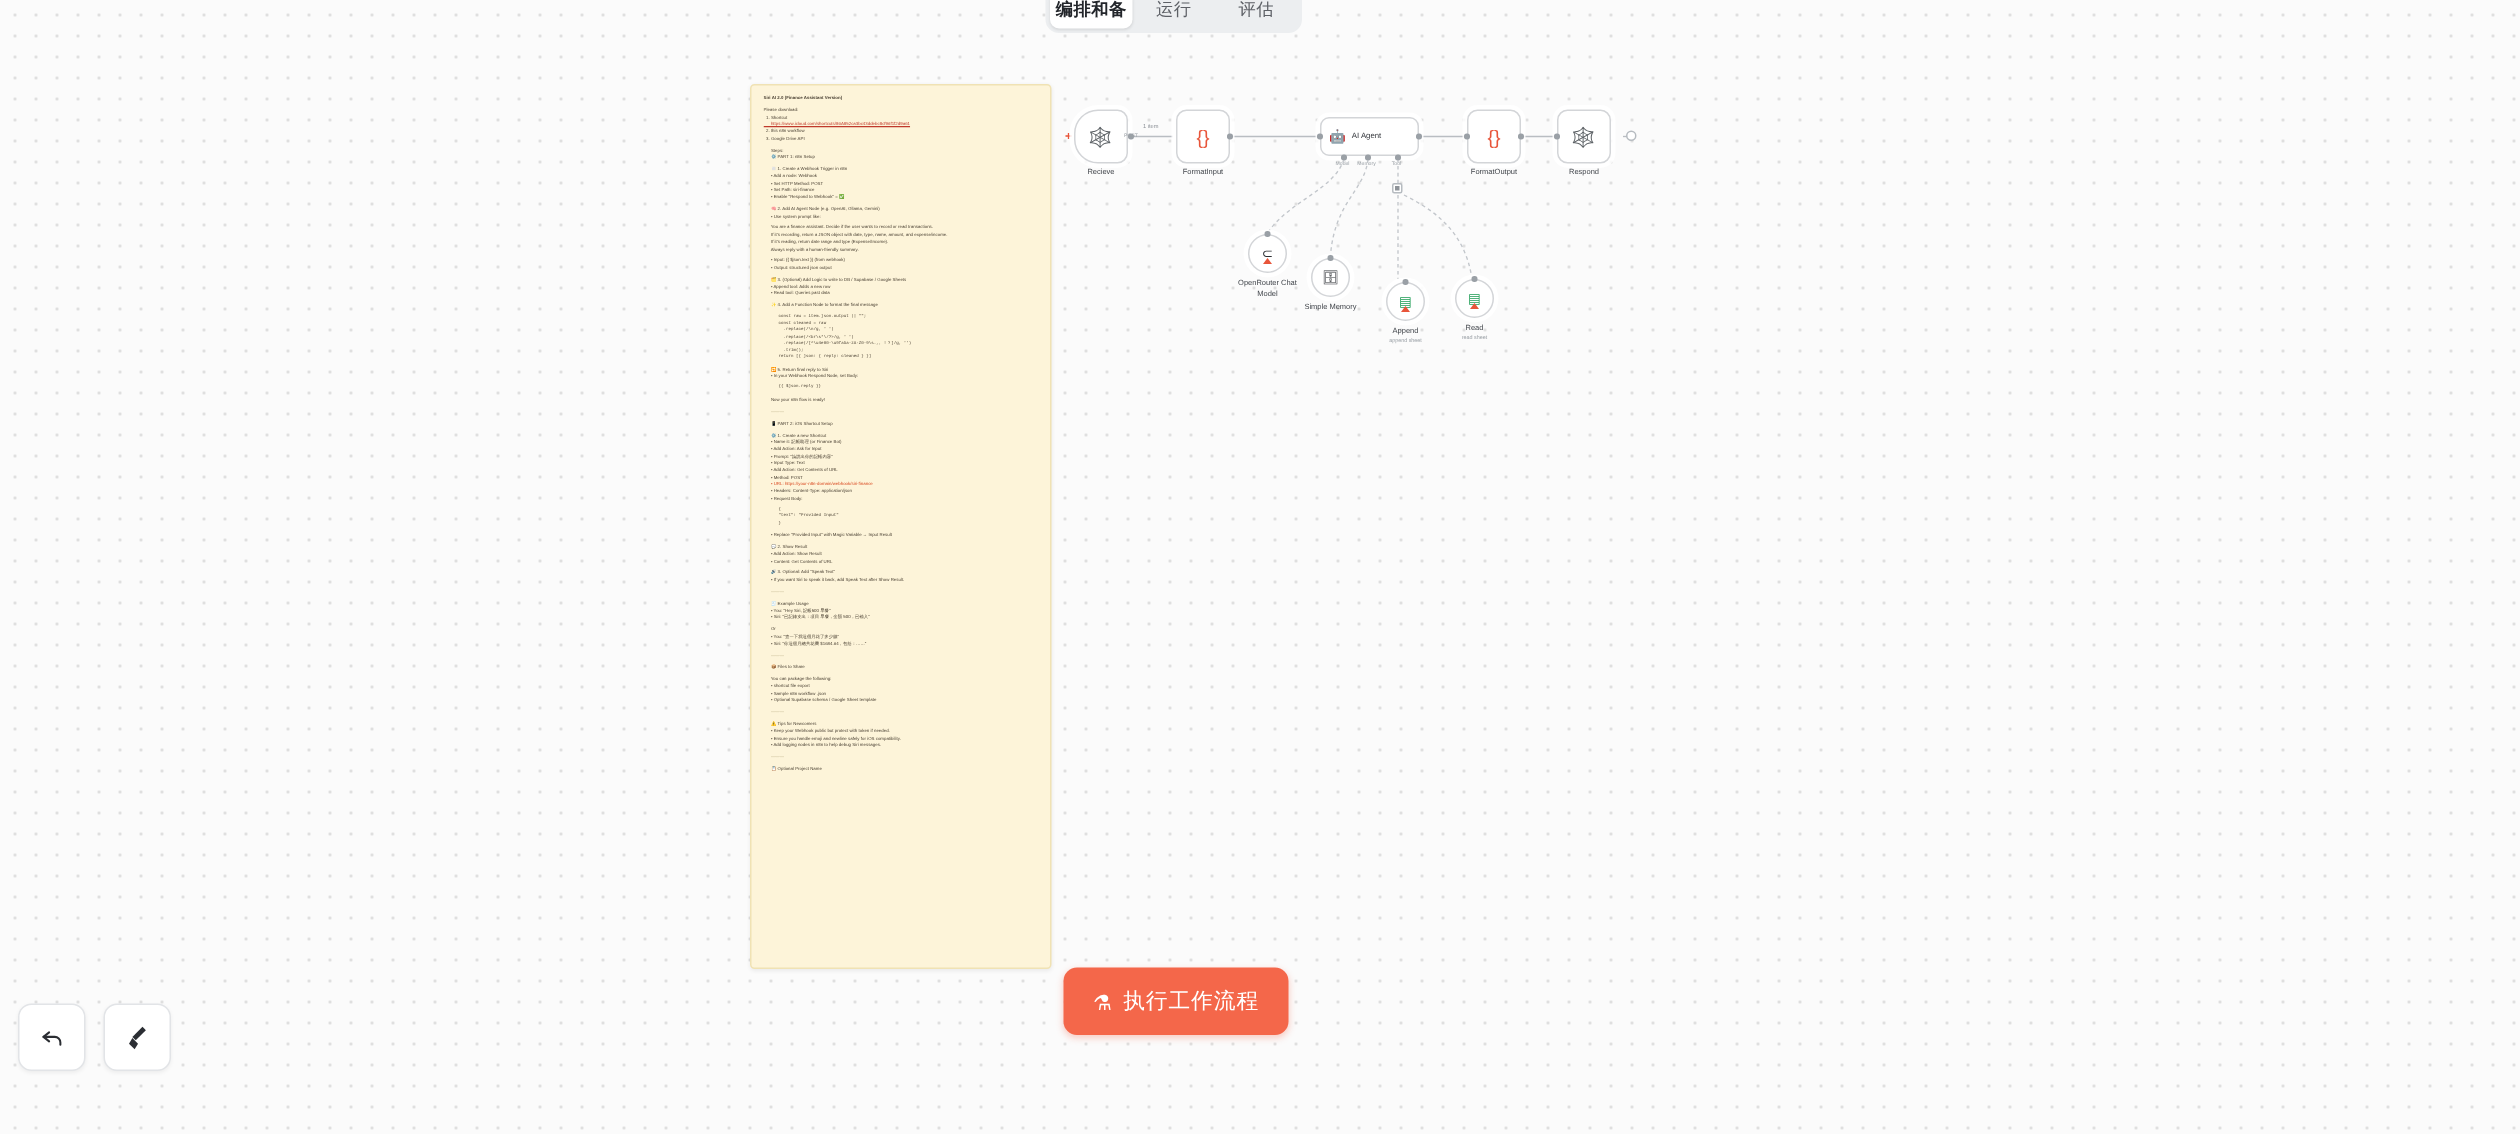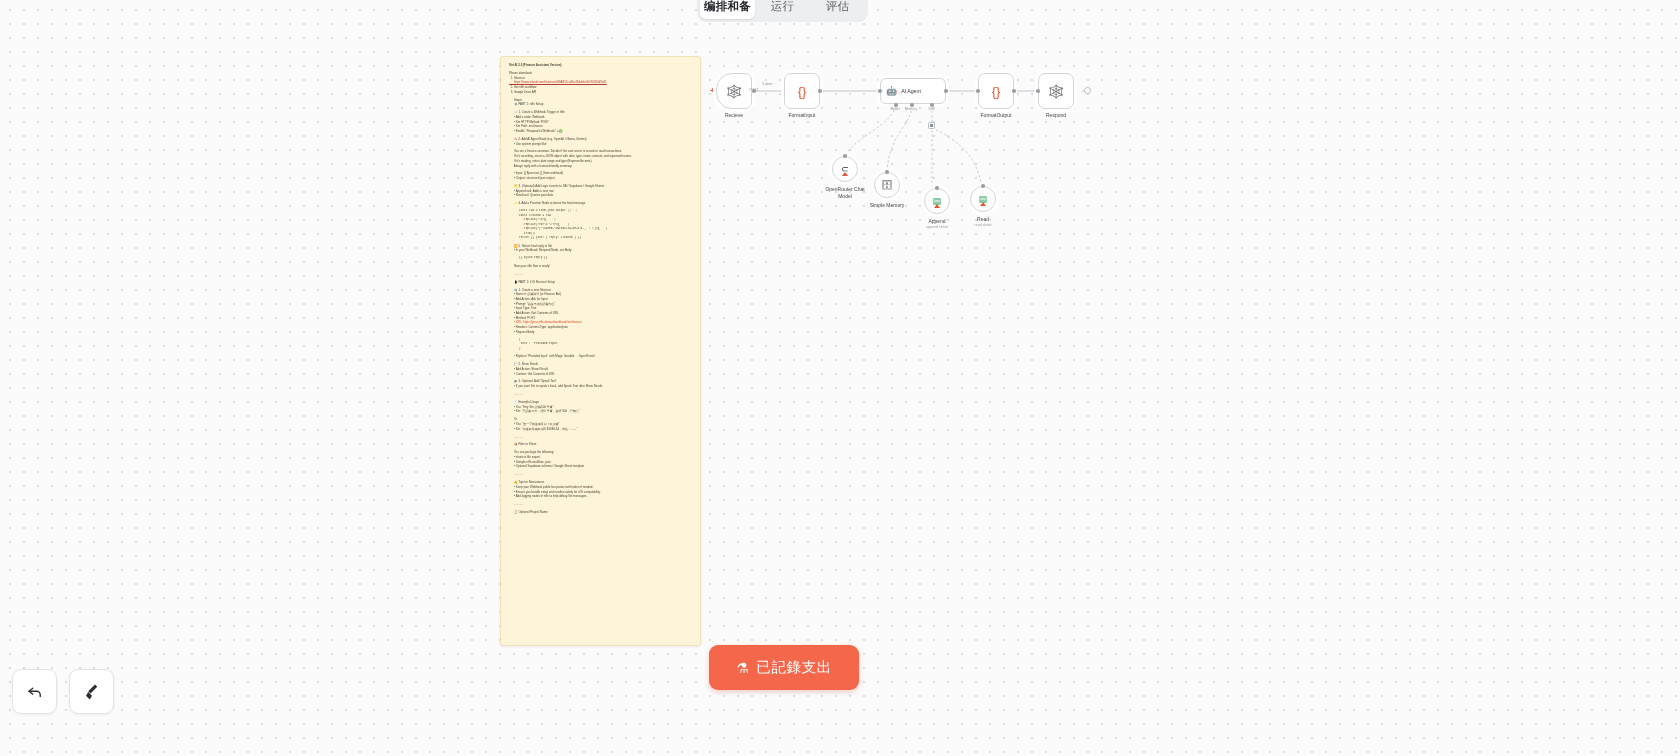--- a/index.html
+++ b/index.html
@@ -424,16 +424,16 @@
     <div class="ctrlbtn">
       <svg width="18" height="18" viewBox="0 0 24 24" fill="#2b2e33">
         <path d="M16 2 L19 5 L10 14 L7 11 Z"></path>
         <path d="M7 12 L12 17 L9 22 L4 17 Z"></path>
       </svg>
     </div>
   </div>
 
   <div id="runbtn">
     <span class="flask">⚗</span>
-    <span>已記錄支出</span>
+    <span>执行工作流程</span>
   </div>
 
 </div>
 
 </body></html>

